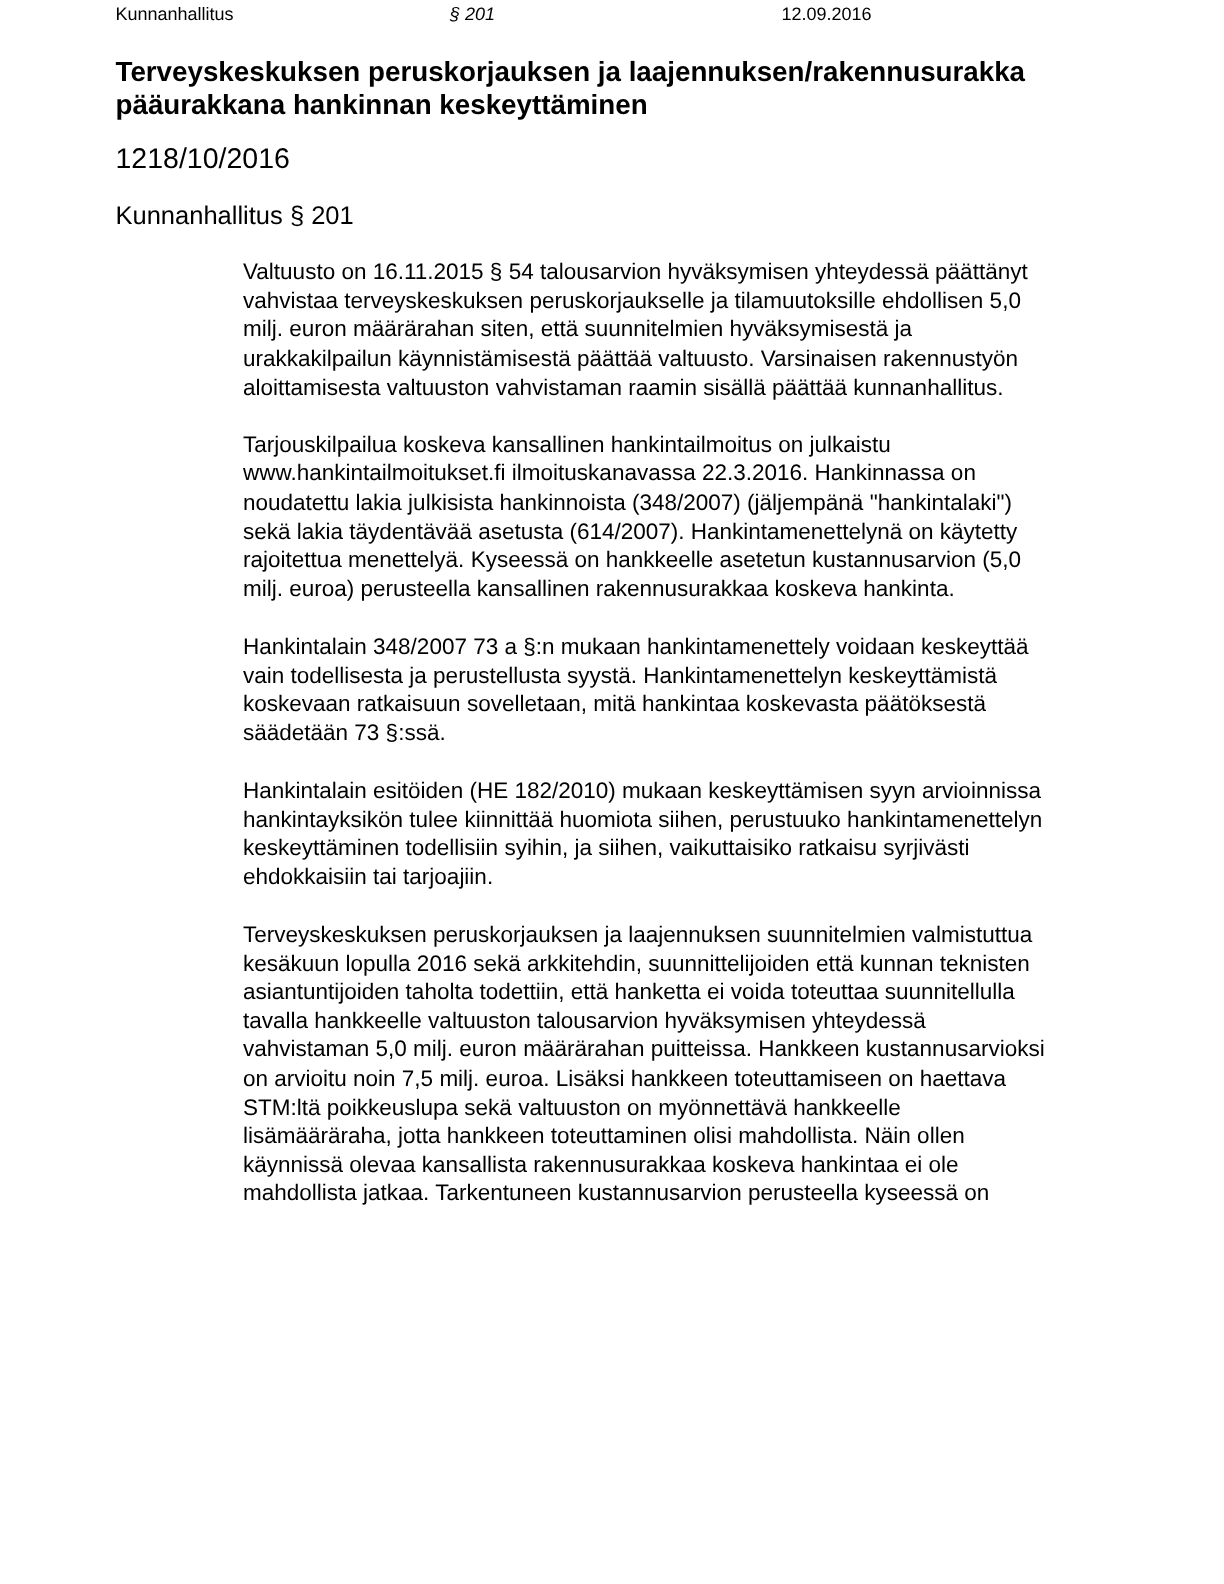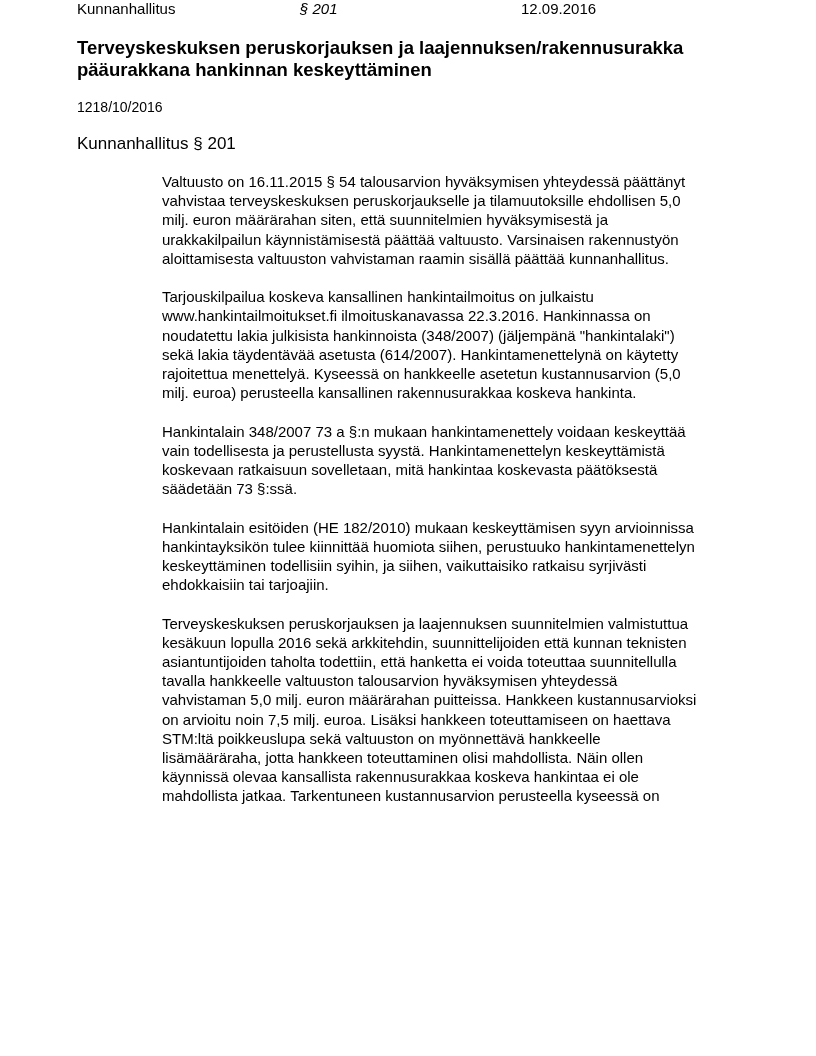--- a/index.html
+++ b/index.html
@@ -14,21 +14,21 @@
       overflow: hidden;
       font-family: "Liberation Sans", sans-serif;
       color: #000000;
     }
     .header-row {
       position: absolute;
       top: -1px;
       left: 0;
       width: 700px;
       height: 20px;
-      font-size: 15px;
+      font-size: 12px;
       line-height: 20px;
     }
     .header-row span {
       position: absolute;
       top: 0;
     }
     .hdr-body { left: 77px; }
     .hdr-section { left: 300px; font-style: italic; }
     .hdr-date { left: 521px; }
 
@@ -39,21 +39,21 @@
       width: 680px;
       font-size: 18.5px;
       font-weight: bold;
       line-height: 22px;
       margin: 0;
     }
     .docnum {
       position: absolute;
       top: 97px;
       left: 77px;
-      font-size: 14px;
+      font-size: 19px;
       line-height: 20px;
     }
     .section-ref {
       position: absolute;
       top: 134px;
       left: 77px;
       font-size: 17px;
       line-height: 20px;
     }
     .body-text {

